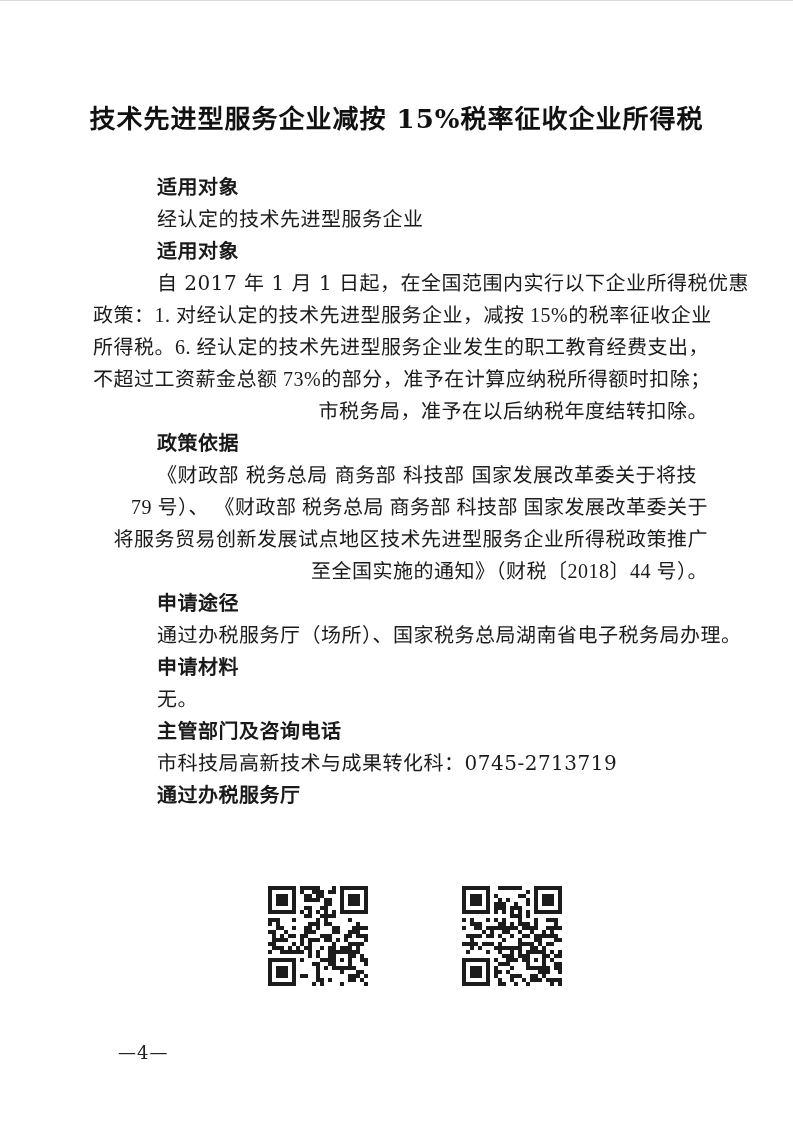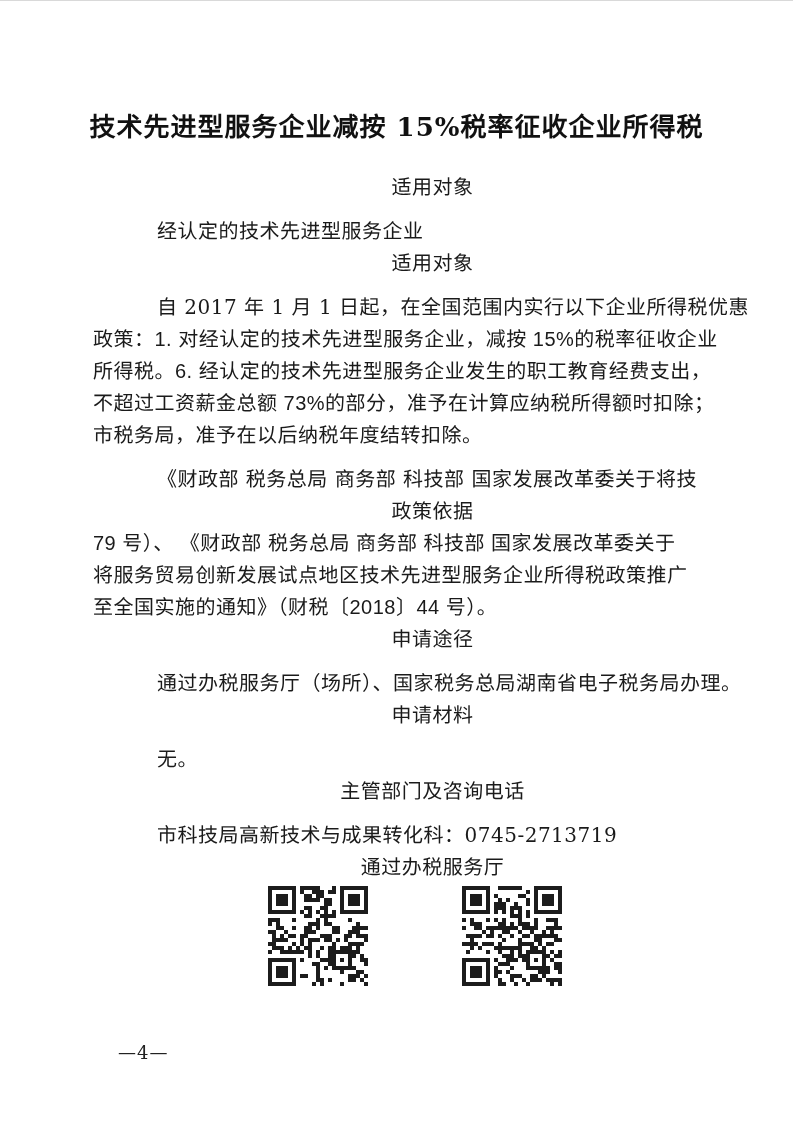--- a/index.html
+++ b/index.html
@@ -22,50 +22,48 @@
     left: 0;
     right: 0;
     text-align: center;
     font-family: "DejaVu Serif", "Liberation Serif", serif;
     font-weight: 700;
     font-size: 26px;
     line-height: 40px;
     letter-spacing: 1px;
     white-space: nowrap;
     color: #111111;
-    margin-top: 8px;
   }
   .doc-body {
     position: absolute;
     top: 170px;
     left: 93px;
     width: 615px;
   }
   .line {
     height: 32px;
     line-height: 32px;
     font-size: 20px;
     white-space: nowrap;
     letter-spacing: 0.5px;
     color: #1a1a1a;
   }
   .line.heading {
     font-family: "DejaVu Sans", "Liberation Sans", sans-serif;
-    font-weight: 400;
+    font-weight: 700;
     padding-left: 64px;
-    text-align: center;
   }
   .line.first {
     font-family: "DejaVu Serif", "Liberation Serif", serif;
     padding-left: 64px;
-    margin-top: 12px;
   }
   .line.cont {
-    font-family: Liberation Sans, sans-serif;
+    font-family: Liberation Serif, serif;
     padding-left: 0;
+    text-align: right;
   }
   .qr {
     position: absolute;
     top: 885px;
     width: 100px;
     height: 100px;
     background: #ffffff;
   }
   .qr svg { display: block; width: 100%; height: 100%; }
   .qr-left  { left: 268px; }
@@ -90,22 +88,22 @@
 
   <div class="doc-body">
       <div class="line heading">适用对象</div>
       <div class="line first">经认定的技术先进型服务企业</div>
       <div class="line heading">适用对象</div>
       <div class="line first">自 2017 年 1 月 1 日起，在全国范围内实行以下企业所得税优惠</div>
       <div class="line cont">政策：1. 对经认定的技术先进型服务企业，减按 15%的税率征收企业</div>
       <div class="line cont">所得税。6. 经认定的技术先进型服务企业发生的职工教育经费支出，</div>
       <div class="line cont">不超过工资薪金总额 73%的部分，准予在计算应纳税所得额时扣除；</div>
       <div class="line cont">市税务局，准予在以后纳税年度结转扣除。</div>
+      <div class="line heading">政策依据</div>
       <div class="line first">《财政部 税务总局 商务部 科技部 国家发展改革委关于将技</div>
-      <div class="line heading">政策依据</div>
       <div class="line cont">79 号）、 《财政部 税务总局 商务部 科技部 国家发展改革委关于</div>
       <div class="line cont">将服务贸易创新发展试点地区技术先进型服务企业所得税政策推广</div>
       <div class="line cont">至全国实施的通知》（财税〔2018〕44 号）。</div>
       <div class="line heading">申请途径</div>
       <div class="line first">通过办税服务厅（场所）、国家税务总局湖南省电子税务局办理。</div>
       <div class="line heading">申请材料</div>
       <div class="line first">无。</div>
       <div class="line heading">主管部门及咨询电话</div>
       <div class="line first">市科技局高新技术与成果转化科：0745-2713719</div>
       <div class="line heading">通过办税服务厅</div>

